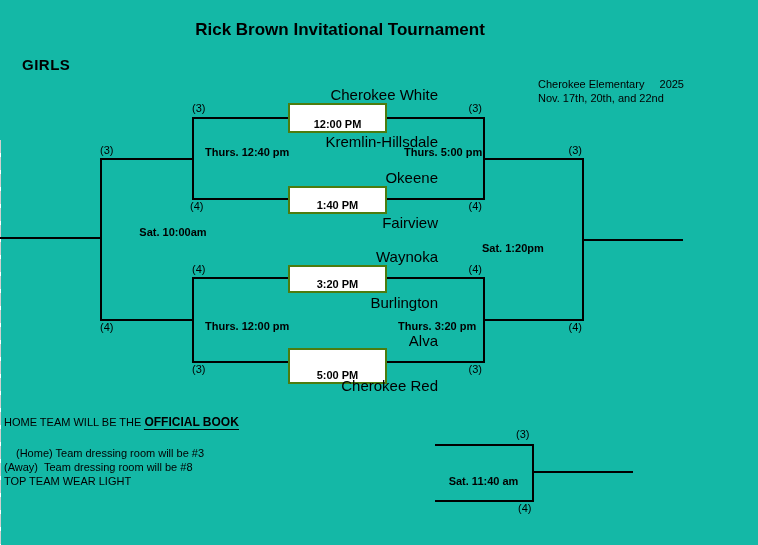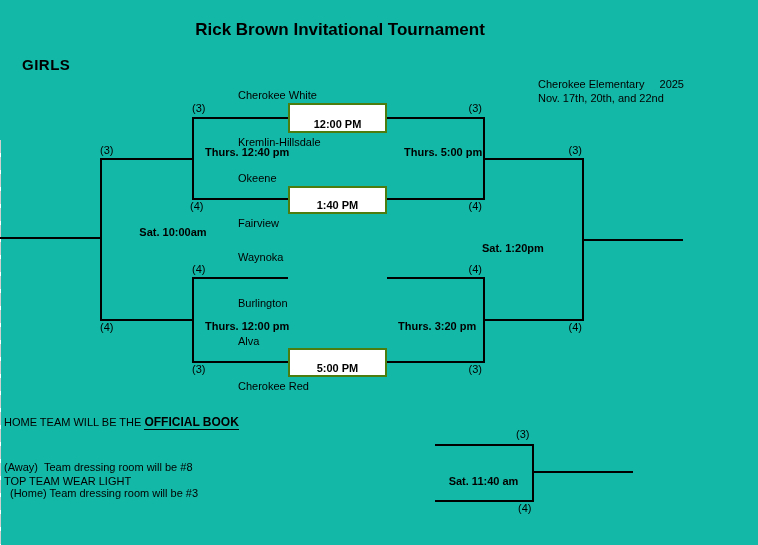--- a/index.html
+++ b/index.html
@@ -10,21 +10,21 @@
   .abs{position:absolute;}
   .title{font-size:17px;font-weight:bold;left:0;top:20px;width:680px;text-align:center;}
   .division{font-size:15px;font-weight:bold;left:22px;top:56px;letter-spacing:0.5px;}
   .eventinfo{left:538px;top:77px;width:146px;font-size:11px;line-height:14px;}
   .eventinfo .row1{display:flex;justify-content:space-between;}
   .hl{position:absolute;height:2px;background:#000;}
   .vl{position:absolute;width:2px;background:#000;}
   .gamebox{position:absolute;left:288px;width:99px;border:2px solid #4d7c0f;background:#fff;
     box-sizing:border-box;display:flex;align-items:flex-end;justify-content:center;}
   .gtime{font-size:11px;font-weight:bold;padding-bottom:1px;}
-  .team{position:absolute;left:238px;width:200px;text-align:left;font-size:11px;line-height:12px;}
+  .team{position:absolute;left:238px;width:200px;text-align:right;font-size:15px;line-height:12px;}
   .seed{position:absolute;font-size:11px;line-height:11px;}
   .seed.r{width:16px;text-align:right;}
   .rlabel{position:absolute;font-size:11px;font-weight:bold;line-height:12px;}
   .note{position:absolute;font-size:11px;line-height:12px;white-space:pre;}
   .ob{font-weight:bold;font-size:12px;border-bottom:1.5px solid #000;padding-bottom:0px;}
   .gridghost{position:absolute;left:0;top:140px;width:1px;height:405px;
     background:repeating-linear-gradient(to bottom,#cfcfcf 0 13px,#ffffff 13px 17px);}
 </style>
 </head>
 <body>
@@ -79,24 +79,27 @@
   </div>
   <div class="team" style="top:136px;">Kremlin-Hillsdale</div>
 
   <div class="team" style="top:172px;">Okeene</div>
   <div class="gamebox" style="top:186px;height:28px;">
     <span class="gtime">1:40 PM</span>
   </div>
   <div class="team" style="top:217px;">Fairview</div>
 
   <div class="team" style="top:251px;">Waynoka</div>
+  <div class="gamebox" style="top:265px;height:28px;">
+    <span class="gtime">3:20 PM</span>
+  </div>
   <div class="team" style="top:297px;">Burlington</div>
 
   <div class="team" style="top:335px;">Alva</div>
-  <div class="gamebox" style="top:348px;height:29px;">
+  <div class="gamebox" style="top:348px;height:36px;">
     <span class="gtime">5:00 PM</span>
   </div>
   <div class="team" style="top:380px;">Cherokee Red</div>
 
   <div class="seed" style="left:192px;top:103px;">(3)</div>
   <div class="seed" style="left:190px;top:201px;">(4)</div>
   <div class="seed r" style="left:466px;top:103px;">(3)</div>
   <div class="seed r" style="left:466px;top:201px;">(4)</div>
   <div class="seed" style="left:192px;top:264px;">(4)</div>
   <div class="seed" style="left:192px;top:364px;">(3)</div>
@@ -117,17 +120,17 @@
 
   <div class="hl" style="left:435px;top:444px;width:99px;"></div>
   <div class="hl" style="left:435px;top:500px;width:99px;"></div>
   <div class="vl" style="left:532px;top:444px;height:58px;"></div>
   <div class="hl" style="left:532px;top:471px;width:101px;"></div>
   <div class="seed" style="left:516px;top:429px;">(3)</div>
   <div class="seed" style="left:518px;top:503px;">(4)</div>
   <div class="rlabel" style="left:435px;top:475px;width:97px;text-align:center;">Sat. 11:40 am</div>
 
   <div class="note" style="left:4px;top:416px;"><span>HOME TEAM WILL BE THE </span><span class="ob">OFFICIAL BOOK</span></div>
-  <div class="note" style="left:10px;top:447px;margin-top:40px;">(Home) Team dressing room will be #3</div>
+  <div class="note" style="left:16px;top:447px;">(Home) Team dressing room will be #3</div>
   <div class="note" style="left:4px;top:461px;">(Away)  Team dressing room will be #8</div>
   <div class="note" style="left:4px;top:475px;">TOP TEAM WEAR LIGHT</div>
 
 </div>
 
 </body></html>

